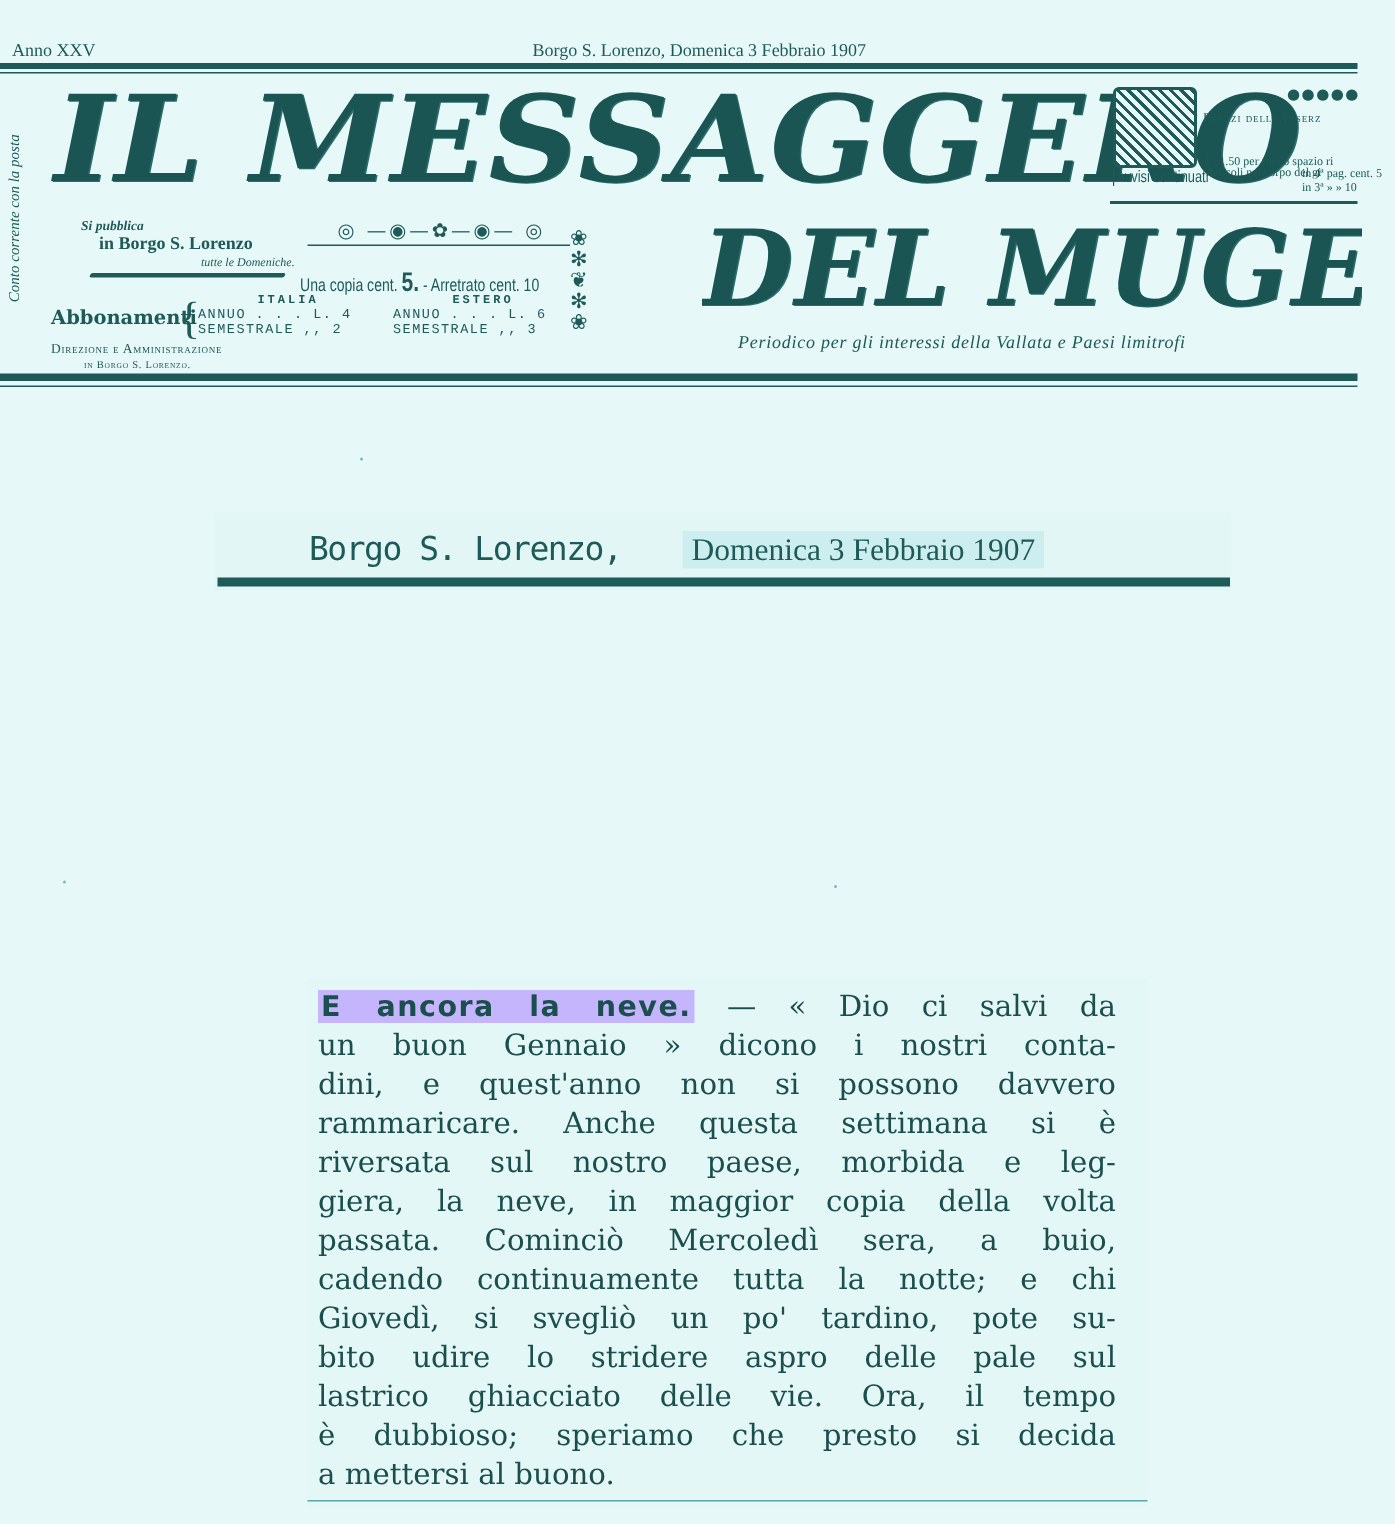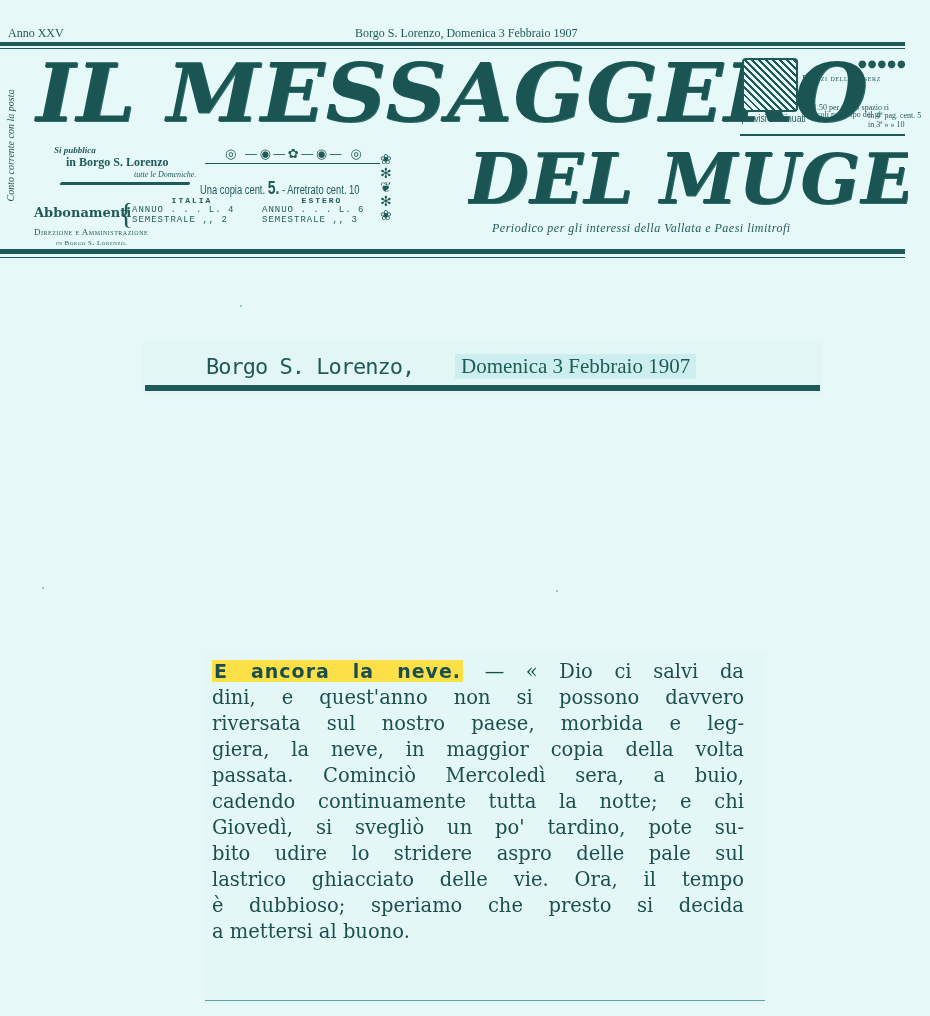--- a/index.html
+++ b/index.html
@@ -75,21 +75,21 @@
   .dateline-strip { left: 143px; top: 342px; width: 678px; height: 52px; background: #e2f6f6; }
   .dateline-a { left: 206px; top: 354px; font-size: 22px; font-family: "DejaVu Sans Mono", monospace; letter-spacing: -1px; }
   .dateline-b { left: 455px; top: 354px; font-size: 21px; font-family: "Liberation Serif", serif; background: #cdeeee; padding: 0 6px; }
   .dateline-rule { left: 145px; top: 385px; width: 675px; height: 6px; background: #1e5a58; }
 
   
   .article-bg { left: 205px; top: 652px; width: 560px; height: 352px; background: #e4f7f7; }
   .article { left: 212px; top: 658px; width: 532px; font-family: "DejaVu Serif", serif; font-size: 19.5px; line-height: 26px; color: #1b4f4d; }
   .article .line { display: block; white-space: nowrap; text-align: justify; text-align-last: justify; }
   .article .line.last { text-align-last: left; }
-  .headline { font-family: "DejaVu Sans", sans-serif; font-weight: bold; font-size: 19px; letter-spacing: 1px; background: #fde047; padding: 0 2px; }
+  .headline { font-family: "DejaVu Sans", sans-serif; font-weight: bold; font-size: 19px; letter-spacing: 1px; background: #c4b5fd; padding: 0 2px; }
   .article-rule { left: 205px; top: 1000px; width: 560px; height: 1px; background: #5aa8a5; }
   .speck { width: 2px; height: 2px; background: #7bb; border-radius: 1px; }
 </style>
 </head>
 <body>
 
 <div class="abs ink top-line">Anno XXV</div>
 <div class="abs ink top-date">Borgo S. Lorenzo, Domenica 3 Febbraio 1907</div>
 <div class="abs rule-thick" style="top:42px;"></div>
 <div class="abs rule-thin" style="top:48px;"></div>
@@ -155,21 +155,23 @@
 <div class="abs ink dateline-b">Domenica 3 Febbraio 1907</div>
 <div class="abs dateline-rule"></div>
 
 <div class="abs speck" style="left:240px; top:305px;"></div>
 <div class="abs speck" style="left:42px; top:587px;"></div>
 <div class="abs speck" style="left:556px; top:590px;"></div>
 
 <div class="abs article-bg"></div>
 <div class="abs article">
   <span class="line"><span class="headline">E ancora la neve.</span> <span>— « Dio ci salvi da</span></span>
+  <span class="line">un buon Gennaio » dicono i nostri conta-</span>
   <span class="line">dini, e quest'anno non si possono davvero</span>
+  <span class="line">rammaricare. Anche questa settimana si è</span>
   <span class="line">riversata sul nostro paese, morbida e leg-</span>
   <span class="line">giera, la neve, in maggior copia della volta</span>
   <span class="line">passata. Cominciò Mercoledì sera, a buio,</span>
   <span class="line">cadendo continuamente tutta la notte; e chi</span>
   <span class="line">Giovedì, si svegliò un po' tardino, pote su-</span>
   <span class="line">bito udire lo stridere aspro delle pale sul</span>
   <span class="line">lastrico ghiacciato delle vie. Ora, il tempo</span>
   <span class="line">è dubbioso; speriamo che presto si decida</span>
   <span class="line last">a mettersi al buono.</span>
 </div>

